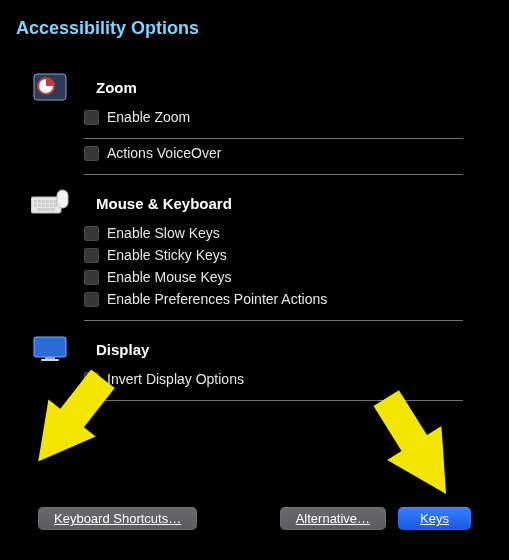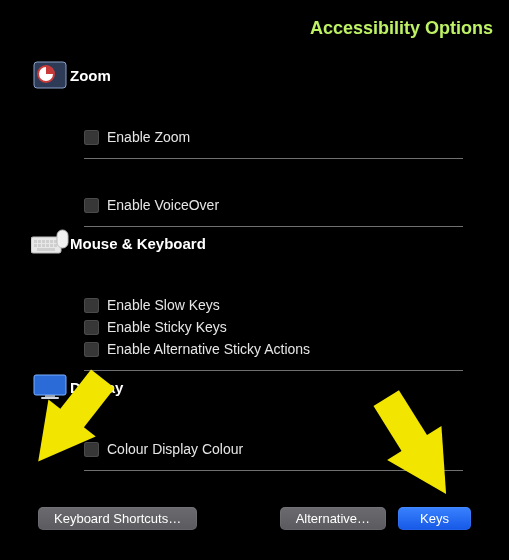--- a/index.html
+++ b/index.html
@@ -12,56 +12,55 @@
     position:relative;
     overflow:hidden;
   }
   .panel{
     position:absolute;
     left:16px;top:8px;right:16px;bottom:16px;
     background:#000;
     border-radius:10px;
   }
   .title{
-    text-align:right;
+    text-align:left;
     font-size:18px;
     font-weight:600;
-    color:#bef264;
+    color:#7dd3fc;
     padding:10px 0 20px 0;
   }
   .section{
     margin:0 0 0 0;
     padding:0 20px 0 14px;
   }
   .section-body{
     border-bottom:1px solid #707070;
     padding-bottom:10px;
     margin-left:54px;
     margin-right:10px;
   }
   .section:last-of-type .section-body{border-bottom:none}
   .section-head{
     display:flex;
     align-items:center;
-    gap:0;
-    margin-top:0;
+    gap:26px;
+    margin-top:12px;
   }
   .section-icon{
     width:40px;height:32px;
     display:flex;align-items:center;justify-content:center;
     flex-shrink:0;
   }
   .section-title{
     font-size:15px;
     font-weight:700;
     color:#fff;
   }
   .options{
     padding:3px 0 0 0;
-    margin-top:32px;
   }
   .option{
     display:flex;
     align-items:center;
     gap:8px;
     padding:3px 0;
   }
   .chk{
     width:15px;height:15px;
     border-radius:3px;
@@ -96,20 +95,21 @@
   }
   .btn{
     background:linear-gradient(#6b6b6f,#5b5b5f);
     color:#fff;
     font-size:13px;
     padding:4px 16px;
     border-radius:5px;
     border:none;
     box-shadow:0 0 0 1px rgba(255,255,255,.06) inset, 0 1px 0 rgba(0,0,0,.6);
     cursor:default;
+    text-decoration:underline;
   }
   .btn.primary{
     background:linear-gradient(#3a82ff,#1558e6);
     padding:4px 22px;
   }
   .spacer{flex:1}
   
   svg{display:block}
   
   .arrow{
@@ -143,21 +143,21 @@
         </div>
       </div>
     </div>
   </div>
 
   <div class="section">
     <div class="section-body">
       <div class="options">
         <div class="option">
           <span class="chk"></span>
-          <span class="opt-label">Enable VoiceOver</span>
+          <span class="opt-label">Actions VoiceOver</span>
         </div>
       </div>
     </div>
   </div>
 
   <div class="section">
     <div class="section-head">
       <div class="section-icon">
         <svg width="38" height="30" viewBox="0 0 38 30">
           <rect x="0" y="9" width="30" height="16" rx="2" fill="#e8e8e8" stroke="#bcbcbc"></rect>
@@ -186,42 +186,46 @@
         <div class="option">
           <span class="chk"></span>
           <span class="opt-label">Enable Slow Keys</span>
         </div>
         <div class="option">
           <span class="chk"></span>
           <span class="opt-label">Enable Sticky Keys</span>
         </div>
         <div class="option">
           <span class="chk"></span>
-          <span class="opt-label">Enable Alternative Sticky Actions</span>
+          <span class="opt-label">Enable Mouse Keys</span>
+        </div>
+        <div class="option">
+          <span class="chk"></span>
+          <span class="opt-label">Enable Preferences Pointer Actions</span>
         </div>
       </div>
     </div>
   </div>
 
   <div class="section">
     <div class="section-head">
       <div class="section-icon">
         <svg width="36" height="28" viewBox="0 0 36 28">
           <rect x="2" y="2" width="32" height="20" rx="2" fill="#2a6bd8" stroke="#7ab0ff"></rect>
           <rect x="13" y="22" width="10" height="2" fill="#9aa4b0"></rect>
           <rect x="9" y="24" width="18" height="2" rx="1" fill="#cfd6de"></rect>
         </svg>
       </div>
       <div class="section-title">Display</div>
     </div>
     <div class="section-body">
       <div class="options">
         <div class="option">
           <span class="chk"></span>
-          <span class="opt-label">Colour Display Colour</span>
+          <span class="opt-label">Invert Display Options</span>
         </div>
       </div>
     </div>
   </div>
 
   <div class="buttons">
     <button class="btn">Keyboard Shortcuts…</button>
     <div class="spacer"></div>
     <button class="btn">Alternative…</button>
     <button class="btn primary">Keys</button>

